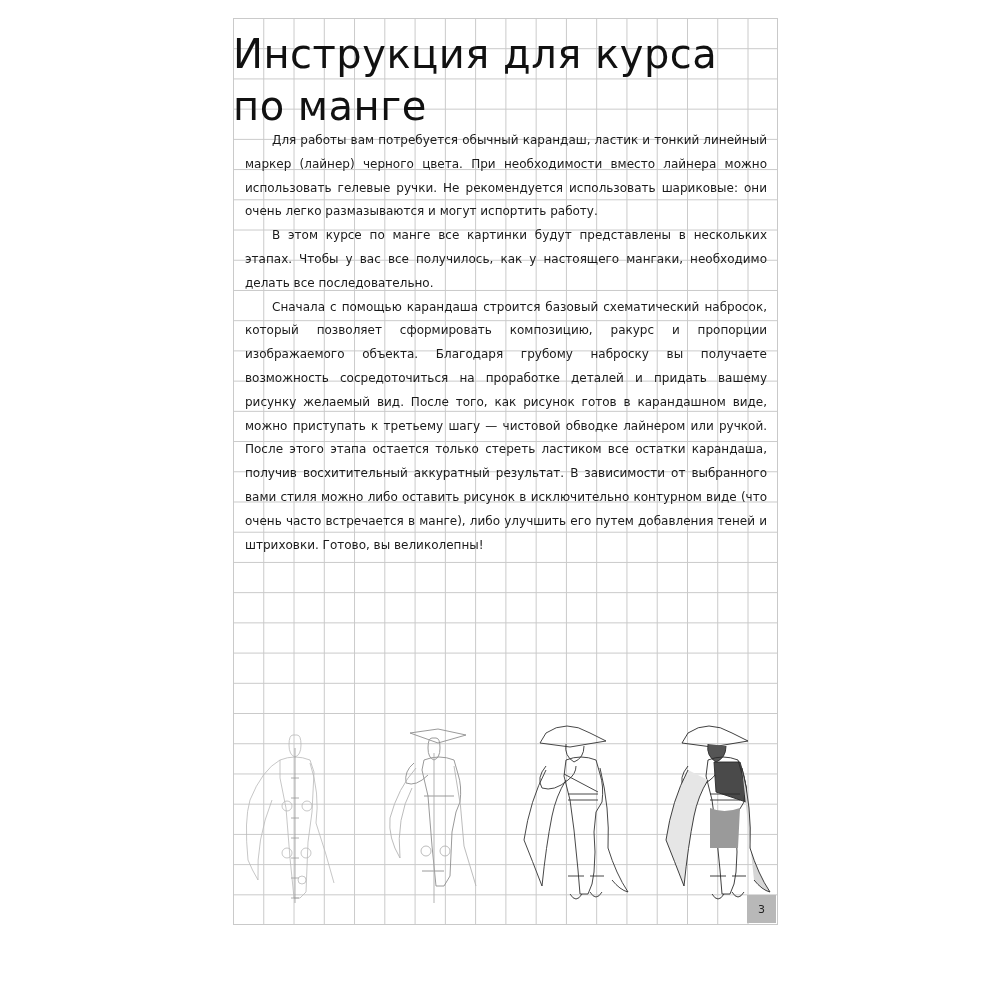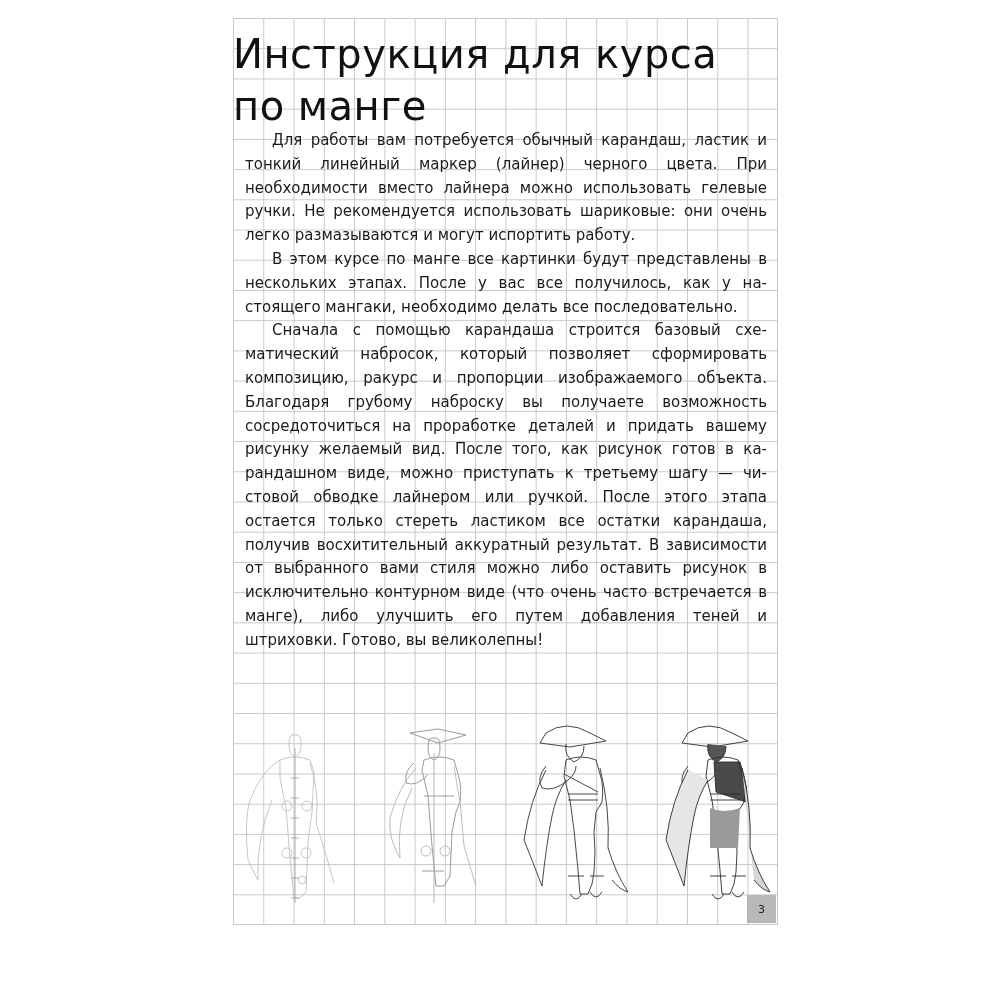--- a/index.html
+++ b/index.html
@@ -16,21 +16,21 @@
     box-sizing: border-box;
   }
   .title {
     position: absolute; left: 0; top: 10px; width: 545px;
     text-align: left; font-family: "DejaVu Sans", sans-serif;
     font-size: 40px; line-height: 52px; color: #111;
     font-weight: normal; margin: 0; letter-spacing: 0.5px;
   }
   .body-text {
     position: absolute; left: 12px; top: 111px; width: 522px;
-    font-family: "DejaVu Sans", sans-serif; font-size: 15px;
+    font-family: "DejaVu Sans", sans-serif; font-size: 12px;
     line-height: 23.8px; color: #1a1a1a; text-align: justify;
   }
   .body-text p { margin: 0; text-indent: 27px; text-align: justify; text-align-last: justify; }
   .body-text p.last-line-left { text-align-last: left; }
   .figures {
     position: absolute; left: 0; top: 690px; width: 545px; height: 215px;
   }
   .figure { position: absolute; top: 0; width: 120px; height: 215px; }
   .figure svg { width: 100%; height: 100%; display: block; }
   .page-num {
@@ -41,21 +41,21 @@
   }
 </style>
 </head>
 <body>
 
 <div class="page">
   <h1 class="title">Инструкция для курса по манге</h1>
 
   <div class="body-text">
     <p class="last-line-left">Для работы вам потребуется обычный карандаш, ластик и тонкий линейный маркер (лайнер) черного цвета. При необходимости вместо лайнера можно использовать геле­вые ручки. Не рекомендуется использовать шариковые: они очень легко размазываются и могут испортить работу.</p>
-    <p class="last-line-left">В этом курсе по манге все картинки будут представлены в нескольких этапах. После у вас все получилось, как у на­стоящего мангаки, необходимо делать все последовательно.</p>
+    <p class="last-line-left">В этом курсе по манге все картинки будут представлены в нескольких этапах. Чтобы у вас все получилось, как у на­стоящего мангаки, необходимо делать все последовательно.</p>
     <p class="last-line-left">Сначала с помощью карандаша строится базовый схе­матический набросок, который позволяет сформировать композицию, ракурс и пропорции изображаемого объек­та. Благодаря грубому наброску вы получаете возможность сосредоточиться на проработке деталей и придать вашему рисунку желаемый вид. После того, как рисунок готов в ка­рандашном виде, можно приступать к третьему шагу — чи­стовой обводке лайнером или ручкой. После этого этапа остается только стереть ластиком все остатки карандаша, получив восхитительный аккуратный результат. В зави­симости от выбранного вами стиля можно либо оставить рисунок в исключительно контурном виде (что очень часто встречается в манге), либо улучшить его путем добавления теней и штриховки. Готово, вы великолепны!</p>
   </div>
 
   <div class="figures">
 
     <div class="figure" style="left:2px;">
       <svg viewBox="0 0 120 215" fill="none" stroke="#b9b9b9" stroke-width="0.8">
         <path d="M58 27 q-4 0 -4 10 q0 10 6 12 q6 -2 6 -12 q0 -10 -4 -10 z"></path>
         <path d="M45 52 q15 -6 30 0 l4 12 l-2 40 l-4 30 l-2 50 l-6 6 h-6 l-4 -40 l-4 -50 l-6 -30 z"></path>
         <path d="M45 52 q-18 10 -30 40 q-6 20 -2 60 q4 10 10 20 q-2 -40 14 -80"></path>

